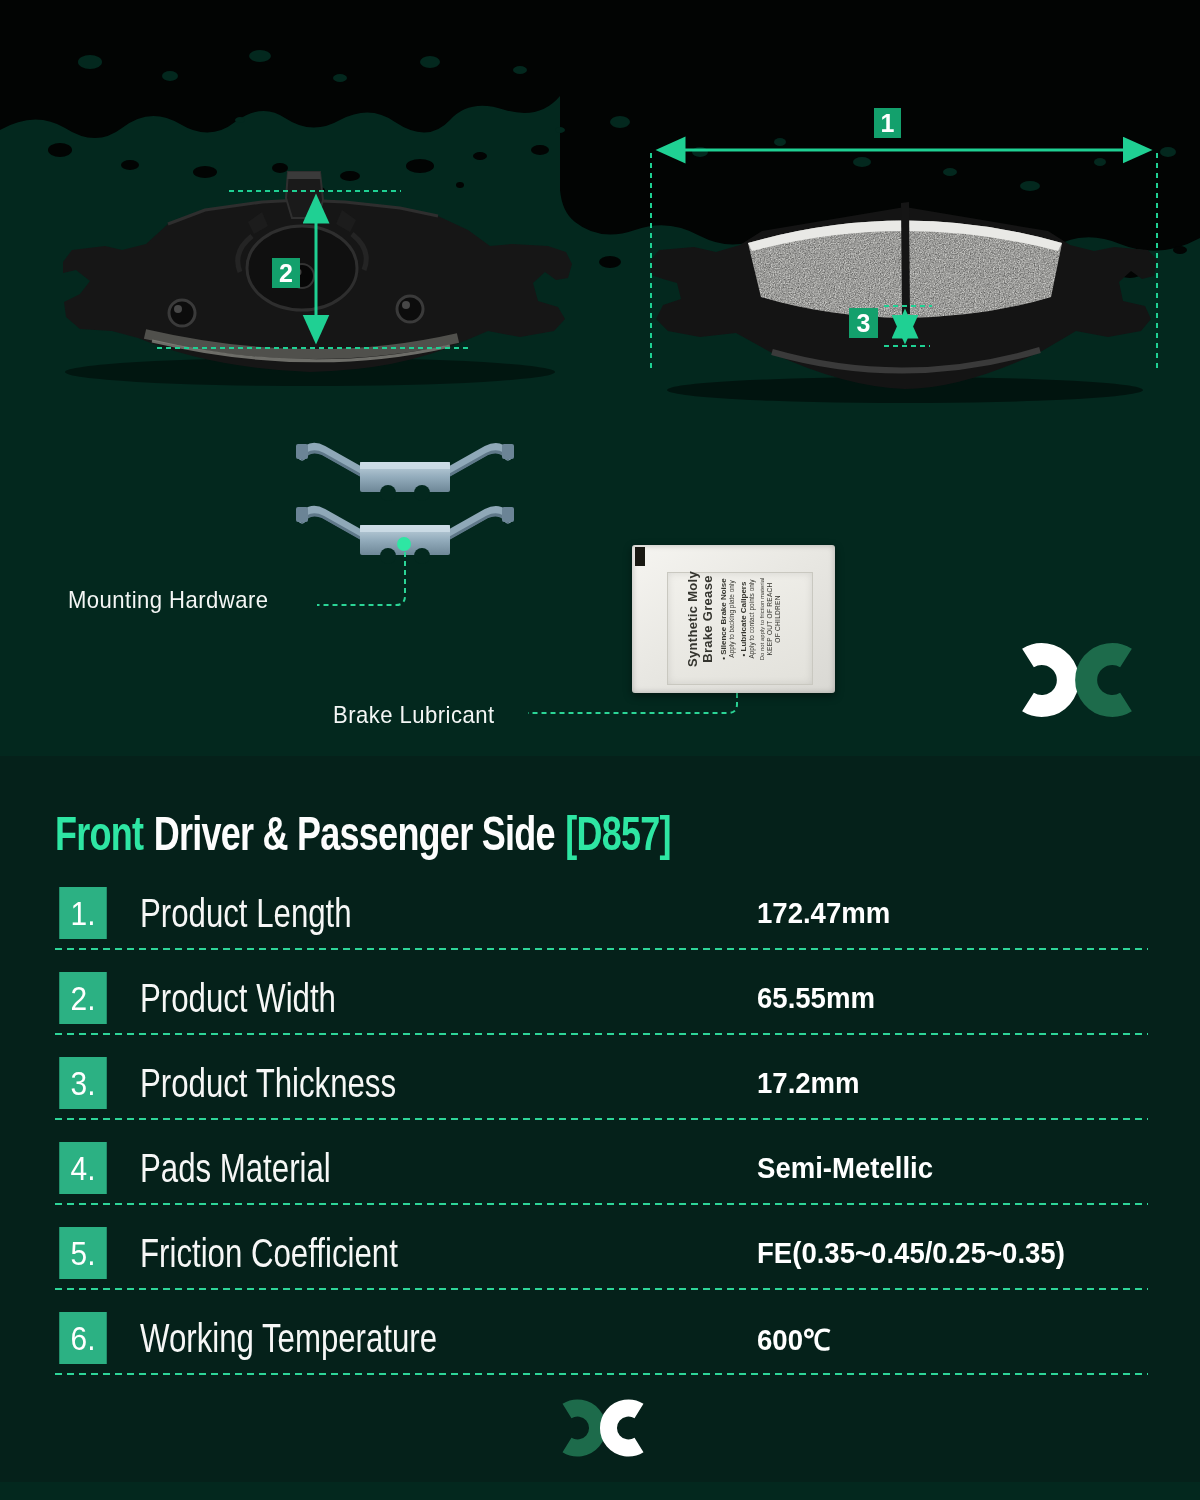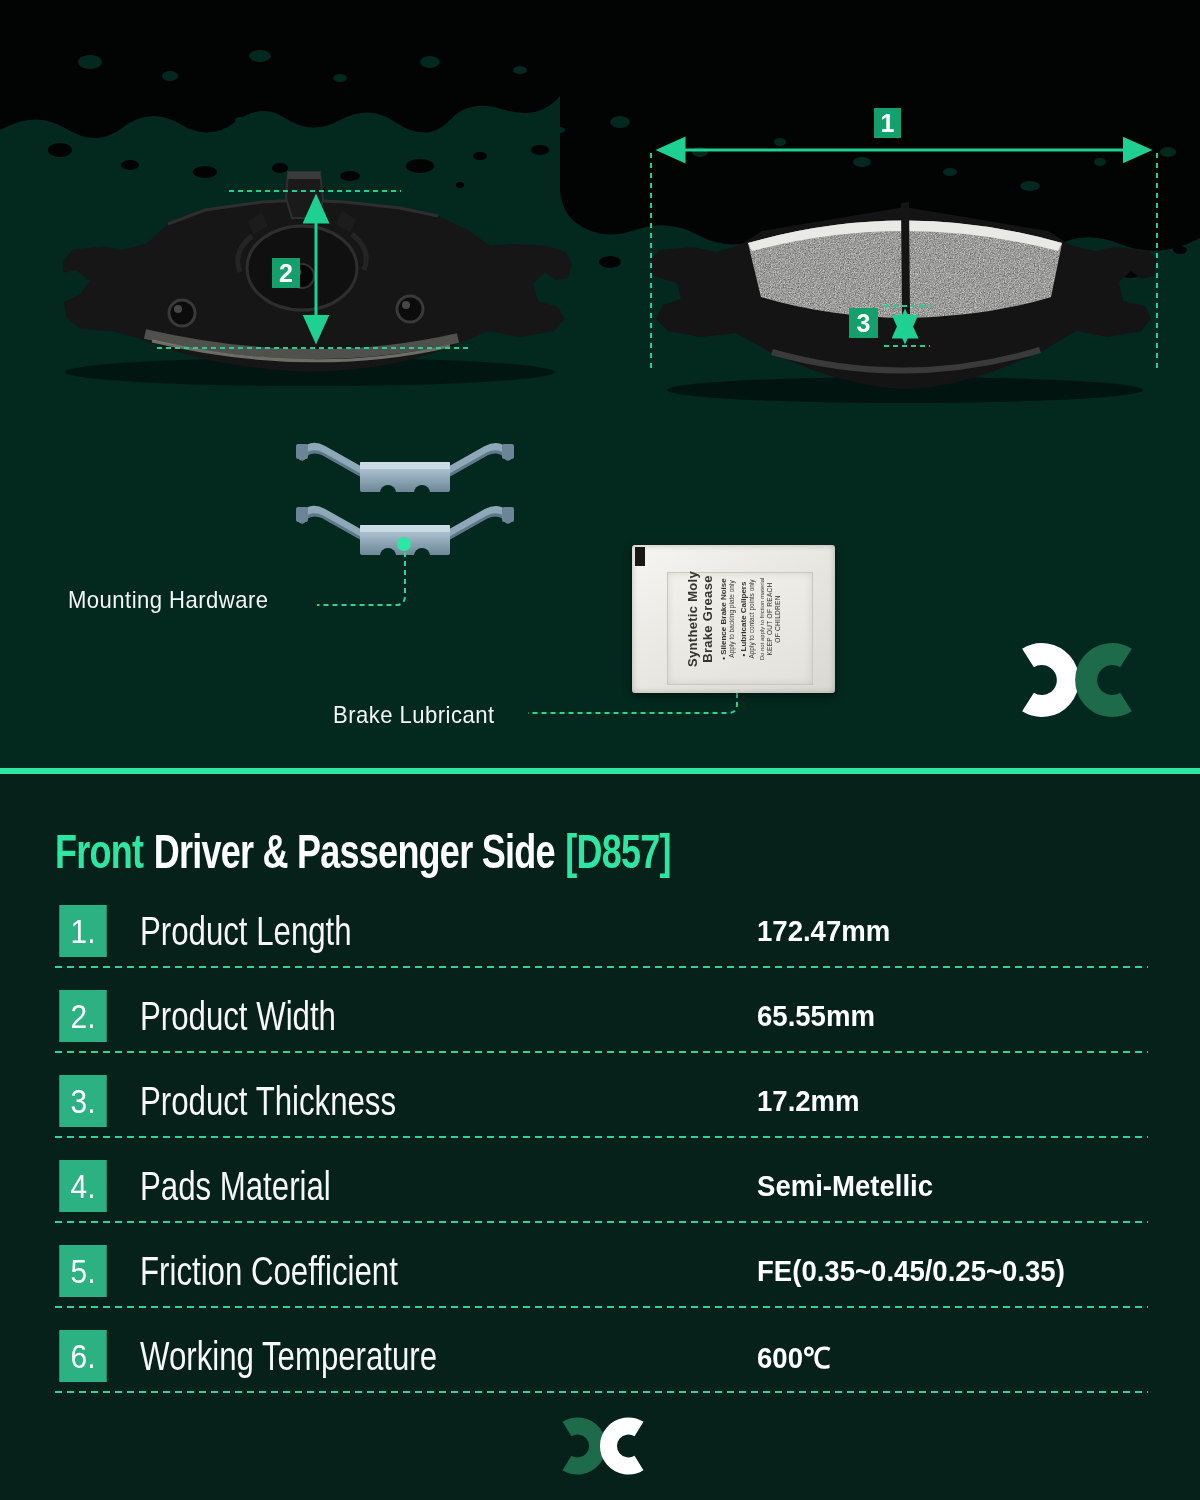--- a/index.html
+++ b/index.html
@@ -24,21 +24,21 @@
           transform:translate(-50%,-50%) rotate(-90deg);text-align:center;color:#35352f;
           line-height:1.15;}
   .pk-title{font-size:13px;font-weight:700;letter-spacing:.3px;}
   .pk-bullet{font-size:8px;font-weight:700;margin-top:3px;}
   .pk-sub{font-size:6.5px;}
   .pk-note{font-size:6px;margin-top:4px;}
   .pk-warn{font-size:6.5px;letter-spacing:.3px;}
   
   .divider{position:absolute;left:0;top:768px;width:1200px;height:6px;background:#2ee6a3;}
   
-  .bottom-section{position:absolute;left:0;top:774px;width:1200px;height:726px;background:#05211a;}
+  .bottom-section{position:absolute;left:0;top:756px;width:1200px;height:726px;background:#05211a;}
   .spec-title{position:absolute;left:55px;top:50px;white-space:nowrap;font-weight:700;
               font-size:48px;letter-spacing:-1px;transform:scaleX(.75);transform-origin:left center;}
   .spec-title .hl{color:#2ee6a3;margin-right:14px;}
   .spec-title .wh{color:#fdfdfd;margin-right:14px;}
   .row{position:absolute;left:0;width:1200px;height:52px;}
   .row-num{position:absolute;left:56px;top:0;width:54px;height:52px;background:#2cb183;color:#fff;
            display:flex;align-items:center;justify-content:center;font-size:34px;font-weight:400;
            transform:scaleX(.88);transform-origin:center;}
   .row-label{position:absolute;left:140px;top:50%;transform:translateY(-50%) scaleX(.78);
            transform-origin:left center;color:#f6f7f6;font-size:40px;font-weight:400;white-space:nowrap;}

